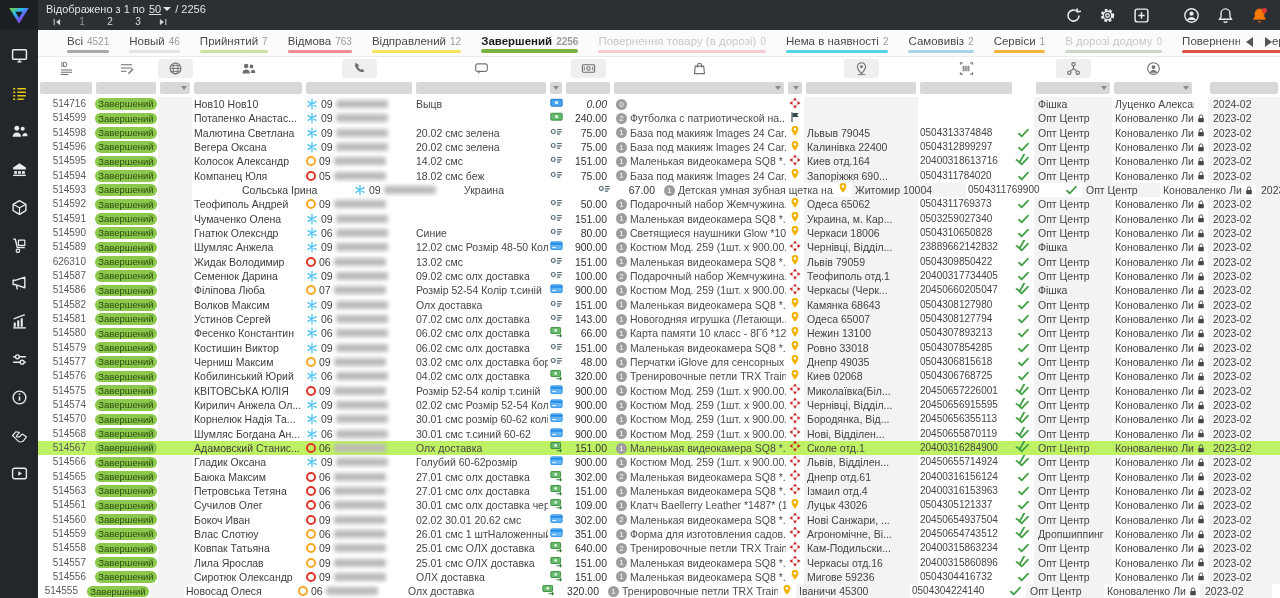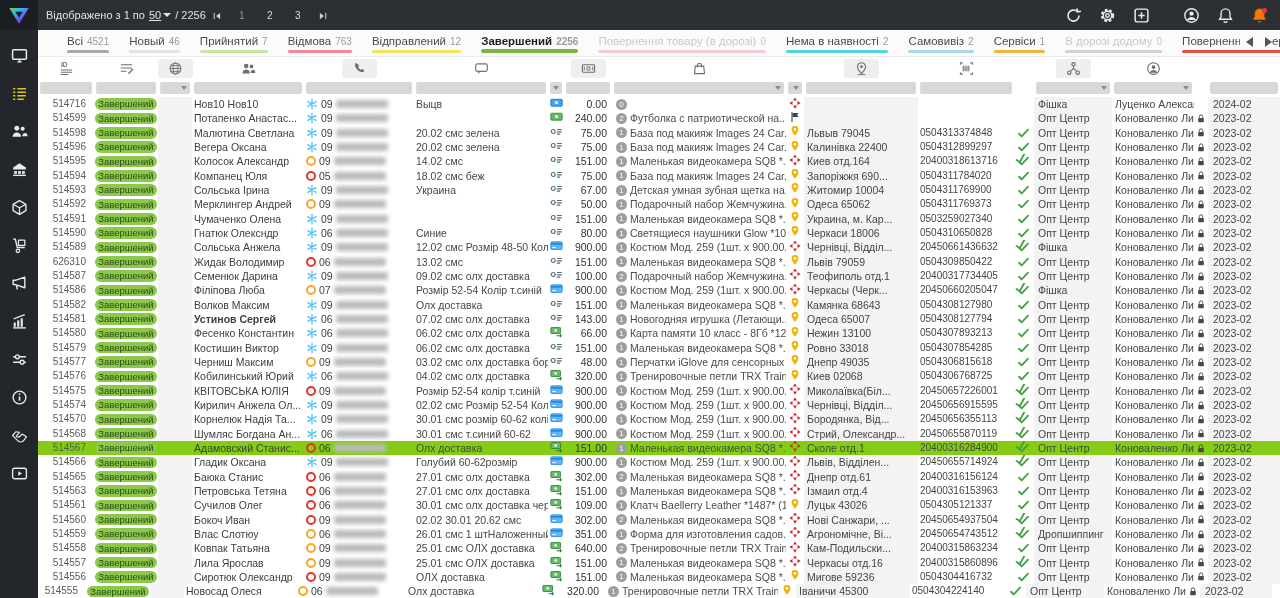--- a/index.html
+++ b/index.html
@@ -8,21 +8,21 @@
 .app{display:flex;height:598px}
 
 .sidebar{width:38px;background:#23272b;flex-shrink:0;display:flex;flex-direction:column}
 .logo{width:38px;height:30px;background:#1b1f23;display:flex;align-items:center;justify-content:center;cursor:pointer}
 .side-icons{display:flex;flex-direction:column;margin-top:6px}
 .side-icon{width:38px;height:38px;display:flex;align-items:center;justify-content:center;cursor:pointer}
 .side-icon svg{width:17px;height:17px}
 
 .main{flex:1;display:flex;flex-direction:column;min-width:0}
 .topbar{height:30px;background:#2c3034;display:flex;justify-content:space-between;padding:0 12px 0 8px;color:#dfe3e6}
-.topbar-left{display:flex;flex-direction:row;justify-content:center}
+.topbar-left{display:flex;flex-direction:column;justify-content:center}
 .shown-line{font-size:11px;display:flex;gap:4px;align-items:center;line-height:12px}
 .page-size{text-decoration:underline;cursor:pointer;display:inline-flex;align-items:center;gap:2px}
 .caret{width:0;height:0;border-left:4px solid transparent;border-right:4px solid transparent;border-top:4px solid #dfe3e6;display:inline-block}
 .pager{display:flex;align-items:center;gap:0;margin-top:1px}
 .pg-btn{width:22px;height:12px;display:flex;align-items:center;justify-content:center;cursor:pointer}
 .pg-btn svg{width:10px;height:10px}
 .pg-num{width:28px;text-align:center;font-size:10px;color:#d9dde1;cursor:pointer}
 .pg-num.current{color:#8f969c}
 .topbar-right{display:flex;align-items:center;gap:17px}
 .tb-icon{cursor:pointer;display:flex;align-items:center;justify-content:center}
@@ -48,21 +48,21 @@
 .th .hico.shade{background:#efefef}
 .th svg{width:15px;height:15px}
 .tfilter{height:18px;display:flex;align-items:center;flex-shrink:0;background:#fff}
 .tf{height:18px;display:flex;align-items:center;padding:0 2px}
 .fbox{background:#d8d8d8;border-radius:2px;height:12px;flex:1;display:flex;align-items:center;justify-content:flex-end;cursor:text}
 .fbox .fcaret{width:0;height:0;border-left:3.5px solid transparent;border-right:3.5px solid transparent;border-top:4px solid #8a8a8a;margin-right:3px}
 .tbody{flex:1;overflow:hidden;background:#fff}
 .row{height:14.34px;display:flex;align-items:center;font-size:10.5px;color:#3e3e3e;cursor:pointer}
 .cell{height:14.34px;line-height:14.3px;white-space:nowrap;overflow:hidden;flex-shrink:0;display:flex;align-items:center}
 .cell.shade{background:#f3f3f4}
-.row.selected .cell{background:#84cc16}
+.row.selected .cell{background:#bef264}
 .c-id{justify-content:flex-end;padding-right:8px;color:#5a5a5a;font-size:10px}
 .c-status{justify-content:center}
 .pill{display:inline-block;width:62px;text-align:center;background:#8bc84b;color:#2c4a12;font-size:9.5px;line-height:11.5px;border-radius:8px}
 .c-flag{justify-content:center}
 .flag-ua{width:18px;height:11px;border-radius:1px;overflow:hidden;display:inline-block}
 .flag-ua .b{height:5.5px;background:#3f6fb5}.flag-ua .y{height:5.5px;background:#f2d648}
 .c-name{padding-left:2px}
 .c-phone{gap:3px;padding-left:2px}
 .op-ico{width:12px;height:12px;flex-shrink:0;display:inline-flex}
 .op-ico svg{width:12px;height:12px}
@@ -546,21 +546,21 @@
             <span>09</span>
             <span class="ph-blur"></span>
           </div>
           <div class="cell c-comment" style="width: 134px;">Выцв</div>
           <div class="cell c-pay" style="width: 16px;">
             <span><svg viewBox="0 0 16 16" fill="none" xmlns="http://www.w3.org/2000/svg">
                 <rect x="1" y="4" width="14" height="8.5" rx="1" fill="#42a5f5" stroke="#1565c0" stroke-width="1"></rect>
                 <circle cx="8" cy="8.2" r="2" fill="#e3f2fd"></circle>
               </svg></span>
           </div>
-          <div class="cell c-amount" style="width: 48px;">0.00</div>
+          <div class="cell c-amount" style="width: 48px; font-style: italic;">0.00</div>
           <div class="cell c-prod" style="width: 174px;">
             <span class="qty">0</span>
             <span></span>
           </div>
           <div class="cell c-deliv" style="width: 18px;">
             <span><svg viewBox="0 0 16 16" fill="none" xmlns="http://www.w3.org/2000/svg">
                 <path d="M8 0.5l2.6 4.2H5.4z M8 15.5l-2.6-4.2h5.2z M0.5 8l4.2-2.6v5.2z M15.5 8l-4.2 2.6V5.4z" fill="#c62828"></path>
               </svg></span>
           </div>
           <div class="cell c-city shade" style="width: 114px;"></div>
@@ -847,21 +847,21 @@
           <div class="cell c-date shade" style="width: 72px;">2023-02</div>
         </div>
         <div class="row">
           <div class="cell c-id" style="width: 56px;">514593</div>
           <div class="cell c-status" style="width: 64px;">
             <span class="pill">Завершений</span>
           </div>
           <div class="cell c-flag shade" style="width: 34px;">
             <span class="flag-ua"><span class="b"></span><span class="y"></span></span>
           </div>
-          <div class="cell c-name" style="width: 112px;">Сольська Ірина</div>
+          <div class="cell c-name" style="width: 112px; margin-left: 48px;">Сольська Ірина</div>
           <div class="cell c-phone" style="width: 110px;">
             <span class="op-ico">
               <svg viewBox="0 0 16 16" fill="none" xmlns="http://www.w3.org/2000/svg">
                 <path d="M8 1.5v13M2.5 4.8l11 6.4M13.5 4.8l-11 6.4" stroke="#4fc3f7" stroke-width="1.7" stroke-linecap="round"></path>
               </svg>
             </span>
             <span>09</span>
             <span class="ph-blur"></span>
           </div>
           <div class="cell c-comment" style="width: 134px;">Украина</div>
@@ -904,21 +904,21 @@
           <div class="cell c-date shade" style="width: 72px;">2023-02</div>
         </div>
         <div class="row">
           <div class="cell c-id" style="width: 56px;">514592</div>
           <div class="cell c-status" style="width: 64px;">
             <span class="pill">Завершений</span>
           </div>
           <div class="cell c-flag shade" style="width: 34px;">
             <span class="flag-ua"><span class="b"></span><span class="y"></span></span>
           </div>
-          <div class="cell c-name" style="width: 112px;">Мерклингер Андрей</div>
+          <div class="cell c-name" style="width: 112px;">Теофиполь Андрей</div>
           <div class="cell c-phone" style="width: 110px;">
             <span class="ring lifecell"></span>
             <span>09</span>
             <span class="ph-blur"></span>
           </div>
           <div class="cell c-comment" style="width: 134px;"></div>
           <div class="cell c-pay" style="width: 16px;">
             <span><svg viewBox="0 0 16 16" fill="none" xmlns="http://www.w3.org/2000/svg">
                 <circle cx="4" cy="8" r="2.4" stroke="#546e7a" stroke-width="1.4"></circle>
                 <path d="M8.5 5.6h6M8.5 8.4h6M8.5 11.2h4" stroke="#546e7a" stroke-width="1.4"></path>
@@ -1071,21 +1071,21 @@
           <div class="cell c-date shade" style="width: 72px;">2023-02</div>
         </div>
         <div class="row">
           <div class="cell c-id" style="width: 56px;">514589</div>
           <div class="cell c-status" style="width: 64px;">
             <span class="pill">Завершений</span>
           </div>
           <div class="cell c-flag shade" style="width: 34px;">
             <span class="flag-ua"><span class="b"></span><span class="y"></span></span>
           </div>
-          <div class="cell c-name" style="width: 112px;">Сольська Анжела</div>
+          <div class="cell c-name" style="width: 112px;">Шумляс Анжела</div>
           <div class="cell c-phone" style="width: 110px;">
             <span class="op-ico">
               <svg viewBox="0 0 16 16" fill="none" xmlns="http://www.w3.org/2000/svg">
                 <path d="M8 1.5v13M2.5 4.8l11 6.4M13.5 4.8l-11 6.4" stroke="#4fc3f7" stroke-width="1.7" stroke-linecap="round"></path>
               </svg>
             </span>
             <span>09</span>
             <span class="ph-blur"></span>
           </div>
           <div class="cell c-comment" style="width: 134px;">12.02 смс Розмір 48-50 Колір ...</div>
@@ -1100,21 +1100,21 @@
           <div class="cell c-prod" style="width: 174px;">
             <span class="qty">1</span>
             <span>Костюм Мод. 259 (1шт. х 900.00...</span>
           </div>
           <div class="cell c-deliv" style="width: 18px;">
             <span><svg viewBox="0 0 16 16" fill="none" xmlns="http://www.w3.org/2000/svg">
                 <path d="M8 0.5l2.6 4.2H5.4z M8 15.5l-2.6-4.2h5.2z M0.5 8l4.2-2.6v5.2z M15.5 8l-4.2 2.6V5.4z" fill="#c62828"></path>
               </svg></span>
           </div>
           <div class="cell c-city shade" style="width: 114px;">Чернівці, Відділ...</div>
-          <div class="cell c-ttn" style="width: 96px;">20450661436632</div>
+          <div class="cell c-ttn" style="width: 96px;">23889662142832</div>
           <div class="cell c-check" style="width: 20px;">
             <span class="chk double">
               <svg viewBox="0 0 16 16" fill="none" xmlns="http://www.w3.org/2000/svg">
                 <path d="M2 9l3.6 3.6L14 3.6" stroke="#43a047" stroke-width="2.4" stroke-linecap="round" stroke-linejoin="round"></path>
               </svg>
               <span class="second" style="position:absolute;left:-4px;top:-1px;display:inline-flex;transform:rotate(-14deg)">
                 <svg viewBox="0 0 16 16" fill="none" xmlns="http://www.w3.org/2000/svg">
                   <path d="M2 9l3.6 3.6L14 3.6" stroke="#43a047" stroke-width="2.4" stroke-linecap="round" stroke-linejoin="round"></path>
                 </svg>
               </span>
@@ -1357,21 +1357,21 @@
           <div class="cell c-date shade" style="width: 72px;">2023-02</div>
         </div>
         <div class="row">
           <div class="cell c-id" style="width: 56px;">514581</div>
           <div class="cell c-status" style="width: 64px;">
             <span class="pill">Завершений</span>
           </div>
           <div class="cell c-flag shade" style="width: 34px;">
             <span class="flag-ua"><span class="b"></span><span class="y"></span></span>
           </div>
-          <div class="cell c-name" style="width: 112px; font-weight: bold;">Устинов Сергей</div>
+          <div class="cell c-name" style="width: 112px;">Устинов Сергей</div>
           <div class="cell c-phone" style="width: 110px;">
             <span class="op-ico">
               <svg viewBox="0 0 16 16" fill="none" xmlns="http://www.w3.org/2000/svg">
                 <path d="M8 1.5v13M2.5 4.8l11 6.4M13.5 4.8l-11 6.4" stroke="#4fc3f7" stroke-width="1.7" stroke-linecap="round"></path>
               </svg>
             </span>
             <span>06</span>
             <span class="ph-blur"></span>
           </div>
           <div class="cell c-comment" style="width: 134px;">07.02 смс олх доставка</div>
@@ -1850,21 +1850,21 @@
           <div class="cell c-amount" style="width: 48px;">900.00</div>
           <div class="cell c-prod" style="width: 174px;">
             <span class="qty">1</span>
             <span>Костюм Мод. 259 (1шт. х 900.00...</span>
           </div>
           <div class="cell c-deliv" style="width: 18px;">
             <span><svg viewBox="0 0 16 16" fill="none" xmlns="http://www.w3.org/2000/svg">
                 <path d="M8 0.5l2.6 4.2H5.4z M8 15.5l-2.6-4.2h5.2z M0.5 8l4.2-2.6v5.2z M15.5 8l-4.2 2.6V5.4z" fill="#c62828"></path>
               </svg></span>
           </div>
-          <div class="cell c-city shade" style="width: 114px;">Стрий, Олександр...</div>
+          <div class="cell c-city shade" style="width: 114px;">Нові, Відділен...</div>
           <div class="cell c-ttn" style="width: 96px;">20450655870119</div>
           <div class="cell c-check" style="width: 20px;">
             <span class="chk double">
               <svg viewBox="0 0 16 16" fill="none" xmlns="http://www.w3.org/2000/svg">
                 <path d="M2 9l3.6 3.6L14 3.6" stroke="#43a047" stroke-width="2.4" stroke-linecap="round" stroke-linejoin="round"></path>
               </svg>
               <span class="second" style="position:absolute;left:-4px;top:-1px;display:inline-flex;transform:rotate(-14deg)">
                 <svg viewBox="0 0 16 16" fill="none" xmlns="http://www.w3.org/2000/svg">
                   <path d="M2 9l3.6 3.6L14 3.6" stroke="#43a047" stroke-width="2.4" stroke-linecap="round" stroke-linejoin="round"></path>
                 </svg>
@@ -2004,21 +2004,21 @@
           <div class="cell c-date shade" style="width: 72px;">2023-02</div>
         </div>
         <div class="row">
           <div class="cell c-id" style="width: 56px;">514565</div>
           <div class="cell c-status" style="width: 64px;">
             <span class="pill">Завершений</span>
           </div>
           <div class="cell c-flag shade" style="width: 34px;">
             <span class="flag-ua"><span class="b"></span><span class="y"></span></span>
           </div>
-          <div class="cell c-name" style="width: 112px;">Баюка Станис</div>
+          <div class="cell c-name" style="width: 112px;">Баюка Максим</div>
           <div class="cell c-phone" style="width: 110px;">
             <span class="ring vodafone"></span>
             <span>06</span>
             <span class="ph-blur"></span>
           </div>
           <div class="cell c-comment" style="width: 134px;">27.01 смс олх доставка</div>
           <div class="cell c-pay" style="width: 16px;">
             <span><svg viewBox="0 0 16 16" fill="none" xmlns="http://www.w3.org/2000/svg">
                 <rect x="1" y="3" width="12" height="7.5" rx="1" fill="#66bb6a" stroke="#2e7d32" stroke-width="1"></rect>
                 <circle cx="7" cy="6.7" r="1.7" fill="#e8f5e9"></circle>

